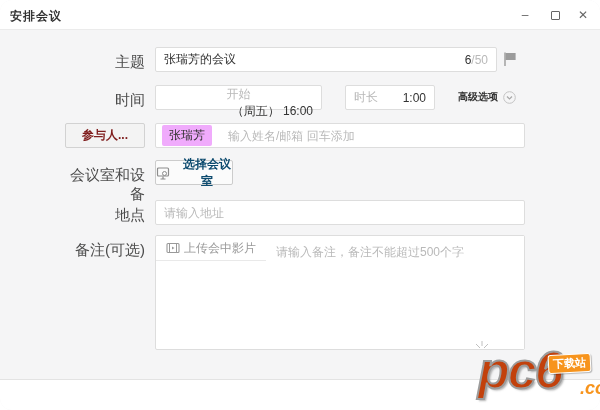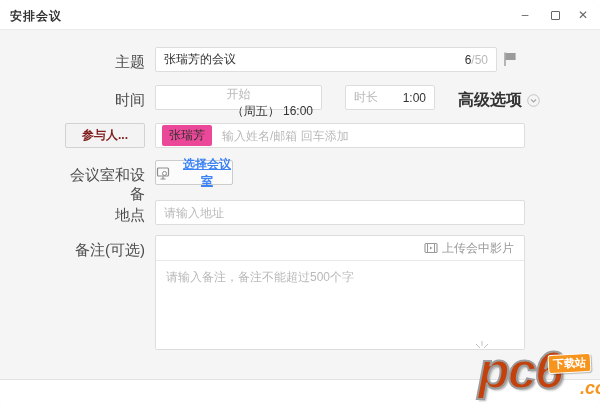--- a/index.html
+++ b/index.html
@@ -26,31 +26,31 @@
   .muted { color:#b9b9b9; }
   .dark { color:#333; }
   .right { margin-left:auto; }
 
   .subject-box { left:155px; top:47px; width:342px; height:25px; }
   .char-count { margin-left:auto; white-space:nowrap; }
   .flag-wrap { position:absolute; left:502px; top:51px; width:16px; height:16px; }
 
   .time-start { left:155px; top:85px; width:167px; height:25px;flex-direction:column; }
   .time-dur { left:345px; top:85px; width:90px; height:25px; }
-  .advanced { position:absolute; left:458px; top:90px; display:flex; align-items:center; gap:5px; font-size:16px; font-weight:bold; color:#333; cursor:pointer; }
+  .advanced { position:absolute; left:458px; top:90px; display:flex; align-items:center; gap:5px; font-size:10px; font-weight:bold; color:#333; cursor:pointer; }
 
   .participants-btn { position:absolute; left:65px; top:123px; width:80px; height:25px; background:#f3f3f3; border:1px solid #d2d2d2; border-radius:2px; font-size:12px; font-weight:bold; color:#7f1d1d; display:flex; align-items:center; justify-content:center; cursor:pointer; }
   .participants-box { left:155px; top:123px; width:370px; height:25px; padding:0 6px; }
-  .tag { background:#ec4899; color:#333; font-size:12px; padding:2px 7px; border-radius:2px; margin-right:10px; white-space:nowrap; }
+  .tag { background:#f0abfc; color:#333; font-size:12px; padding:2px 7px; border-radius:2px; margin-right:16px; white-space:nowrap; }
 
-  .room-btn { position:absolute; left:155px; top:160px; width:78px; height:25px; background:#fbfbfb; border:1px solid #ccc; border-radius:2px; display:flex; align-items:center; justify-content:center; gap:12px; font-size:12px; font-weight:bold; color:#3b82f6; cursor:pointer;text-decoration:underline; }
+  .room-btn { position:absolute; left:155px; top:160px; width:78px; height:25px; background:#fbfbfb; border:1px solid #ccc; border-radius:2px; display:flex; align-items:center; justify-content:center; gap:12px; font-size:12px; font-weight:bold; color:#0c4a6e; cursor:pointer; }
 
   .location-box { left:155px; top:200px; width:370px; height:25px; }
 
-  .notes-box { position:absolute; left:155px; top:235px; width:370px; height:115px; background:#fff; border:1px solid #ddd; border-radius:2px; display:flex; flex-direction:column; }
+  .notes-box { position:absolute; left:155px; top:235px; width:370px; height:115px; background:#fff; border:1px solid #ddd; border-radius:2px; display:flex; flex-direction:row; }
   .notes-head { height:25px; border-bottom:1px solid #e9e9e9; display:flex; align-items:center; justify-content:flex-end; padding:0 10px; }
   .upload-link { display:flex; align-items:center; gap:4px; font-size:12px; color:#999; cursor:pointer; }
   .notes-box textarea { flex:1; border:0; outline:0; resize:none; padding:8px 10px; font-family:inherit; font-size:12px; color:#333; }
   .notes-box textarea::placeholder { color:#b9b9b9; }
 
   
   .footer { position:absolute; left:0; right:0; top:379px; bottom:0; background:#fff; border-top:1px solid #e3e3e3; }
 
   
   .watermark { position:absolute; left:468px; top:348px; width:132px; height:62px; pointer-events:none; z-index:10; }

